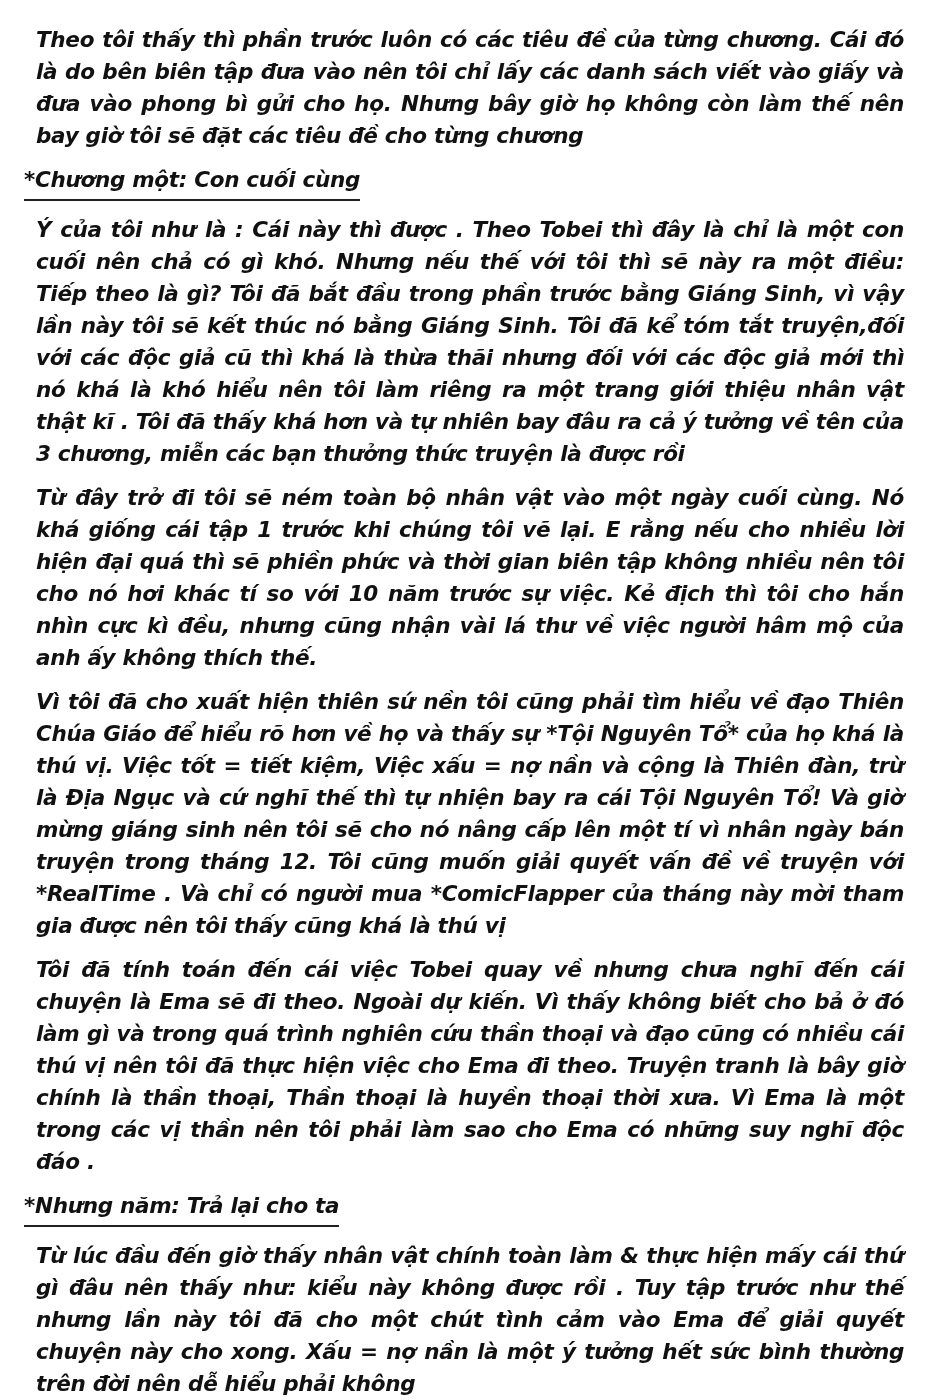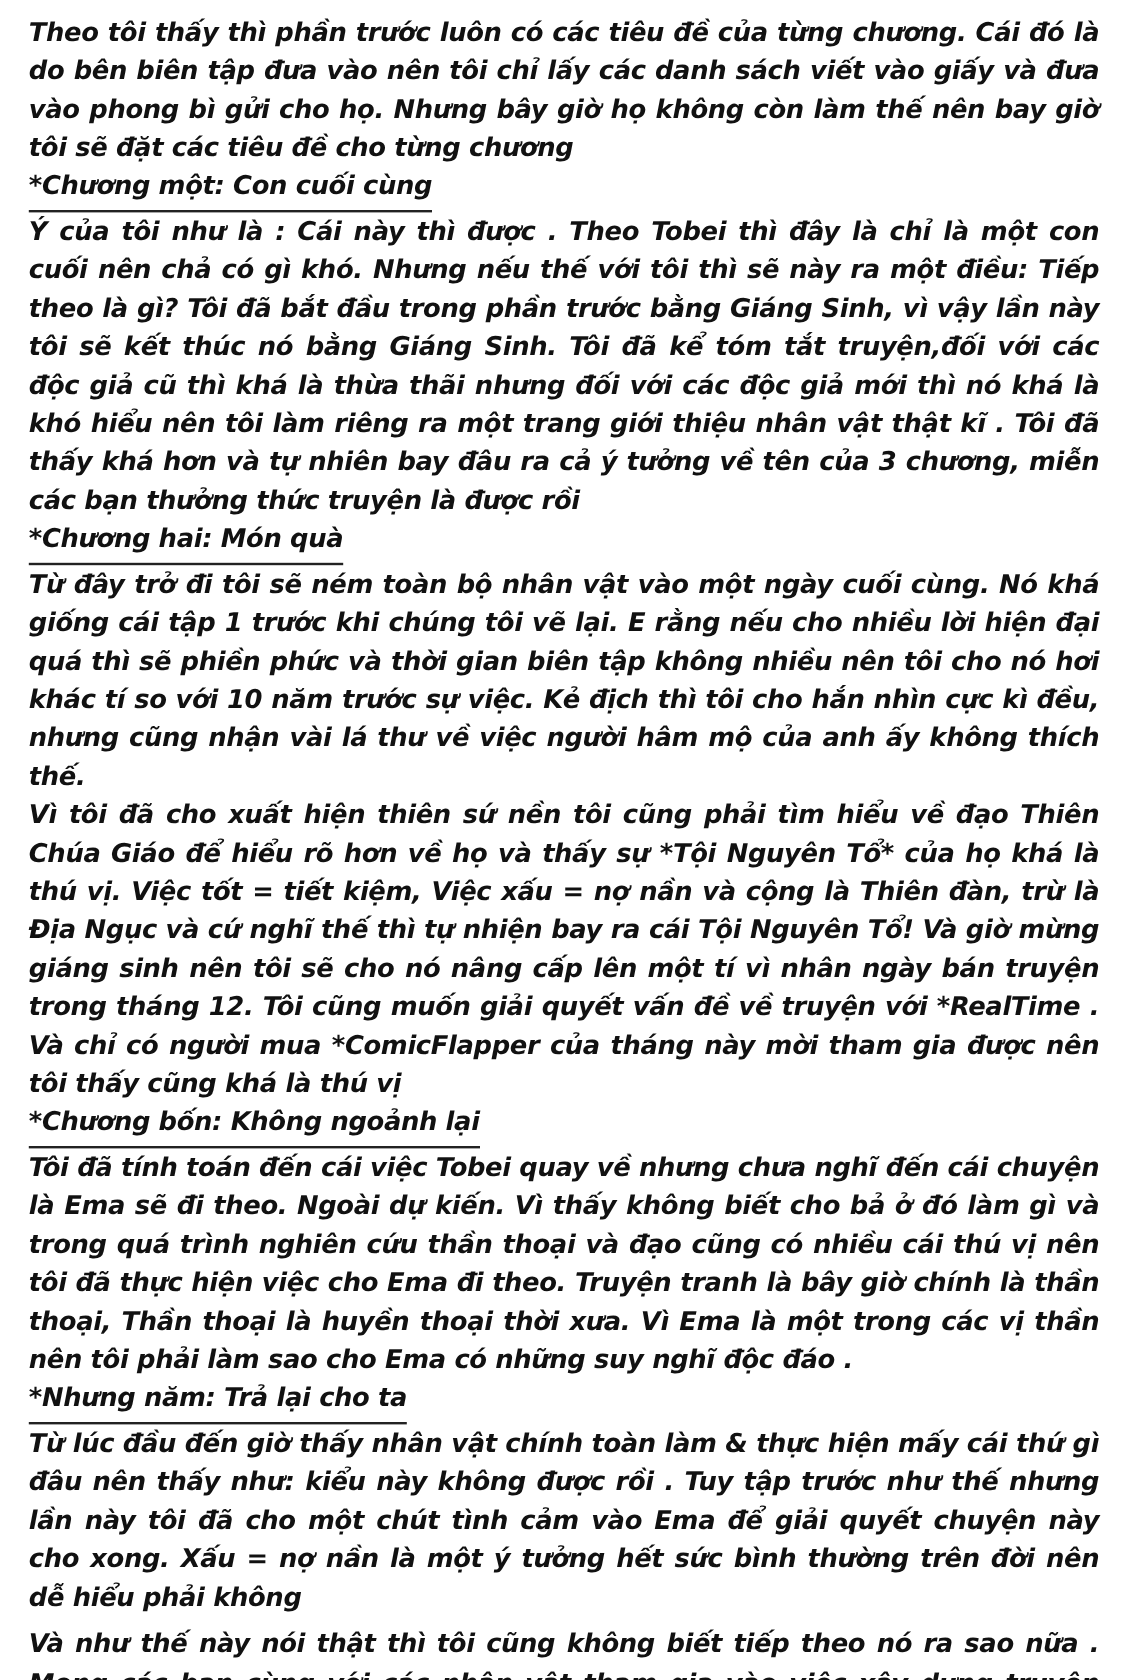--- a/index.html
+++ b/index.html
@@ -10,21 +10,21 @@
     padding: 12px 22px 0 24px;
     box-sizing: border-box;
     font-family: "DejaVu Sans", sans-serif;
     color: #111;
     font-size: 21.5px;
     line-height: 32px;
     letter-spacing: -0.3px;
     font-style: italic;
     font-weight: bold;
   }
-  .para { margin: 0; text-align: justify; text-align-last: left; }
+  .para { margin: 12px; text-align: justify; text-align-last: left; }
   .heading {
     display: inline-block;
     margin: 1px 0 1px 0;
     border-bottom: 2px solid #222;
     line-height: 30px;
     padding-bottom: 4px;
     font-weight: bold;
     font-style: italic;
   }
   .section { margin: 0; }
@@ -36,30 +36,28 @@
 
 <div class="page">
   <p class="para">Theo tôi thấy thì phần trước luôn có các tiêu đề của từng chương. Cái đó là do bên biên tập đưa vào nên tôi chỉ lấy các danh sách viết vào giấy và đưa vào phong bì gửi cho họ. Nhưng bây giờ họ không còn làm thế nên bay giờ tôi sẽ đặt các tiêu đề cho từng chương</p>
 
   <div class="section">
     <div class="heading">*Chương một: Con cuối cùng</div>
     <p class="para">Ý của tôi như là : Cái này thì được . Theo Tobei thì đây là chỉ là một con cuối nên chả có gì khó. Nhưng nếu thế với tôi thì sẽ này ra một điều: Tiếp theo là gì? Tôi đã bắt đầu trong phần trước bằng Giáng Sinh, vì vậy lần này tôi sẽ kết thúc nó bằng Giáng Sinh. Tôi đã kể tóm tắt truyện,đối với các độc giả cũ thì khá là thừa thãi nhưng đối với các độc giả mới thì nó khá là khó hiểu nên tôi làm riêng ra một trang giới thiệu nhân vật thật kĩ . Tôi đã thấy khá hơn và tự nhiên bay đâu ra cả ý tưởng về tên của 3 chương, miễn các bạn thưởng thức truyện là được rồi</p>
   </div>
 
   <div class="section">
-    <div class="heading">*Chương hai: Món quà</div>
     <p class="para">Từ đây trở đi tôi sẽ ném toàn bộ nhân vật vào một ngày cuối cùng. Nó khá giống cái tập 1 trước khi chúng tôi vẽ lại. E rằng nếu cho nhiều lời hiện đại quá thì sẽ phiền phức và thời gian biên tập không nhiều nên tôi cho nó hơi khác tí so với 10 năm trước sự việc. Kẻ địch thì tôi cho hắn nhìn cực kì đều, nhưng cũng nhận vài lá thư về việc người hâm mộ của anh ấy không thích thế.</p>
   </div>
 
   <div class="section">
     <p class="para">Vì tôi đã cho xuất hiện thiên sứ nền tôi cũng phải tìm hiểu về đạo Thiên Chúa Giáo để hiểu rõ hơn về họ và thấy sự *Tội Nguyên Tổ* của họ khá là thú vị. Việc tốt = tiết kiệm, Việc xấu = nợ nần và cộng là Thiên đàn, trừ là Địa Ngục và cứ nghĩ thế thì tự nhiện bay ra cái Tội Nguyên Tổ! Và giờ mừng giáng sinh nên tôi sẽ cho nó nâng cấp lên một tí vì nhân ngày bán truyện trong tháng 12. Tôi cũng muốn giải quyết vấn đề về truyện với *RealTime . Và chỉ có người mua *ComicFlapper của tháng này mời tham gia được nên tôi thấy cũng khá là thú vị</p>
   </div>
 
   <div class="section">
-    <div class="heading">*Chương bốn: Không ngoảnh lại</div>
     <p class="para">Tôi đã tính toán đến cái việc Tobei quay về nhưng chưa nghĩ đến cái chuyện là Ema sẽ đi theo. Ngoài dự kiến. Vì thấy không biết cho bả ở đó làm gì và trong quá trình nghiên cứu thần thoại và đạo cũng có nhiều cái thú vị nên tôi đã thực hiện việc cho Ema đi theo. Truyện tranh là bây giờ chính là thần thoại, Thần thoại là huyền thoại thời xưa. Vì Ema là một trong các vị thần nên tôi phải làm sao cho Ema có những suy nghĩ độc đáo .</p>
   </div>
 
   <div class="section">
     <div class="heading">*Nhưng năm: Trả lại cho ta</div>
     <p class="para">Từ lúc đầu đến giờ thấy nhân vật chính toàn làm &amp; thực hiện mấy cái thứ gì đâu nên thấy như: kiểu này không được rồi . Tuy tập trước như thế nhưng lần này tôi đã cho một chút tình cảm vào Ema để giải quyết chuyện này cho xong. Xấu = nợ nần là một ý tưởng hết sức bình thường trên đời nên dễ hiểu phải không</p>
   </div>
 
   <div class="closing">
     <p class="para">Và như thế này nói thật thì tôi cũng không biết tiếp theo nó ra sao nữa . Mong các bạn cùng với các nhân vật tham gia vào việc xây dựng truyện này nhé.</p>

